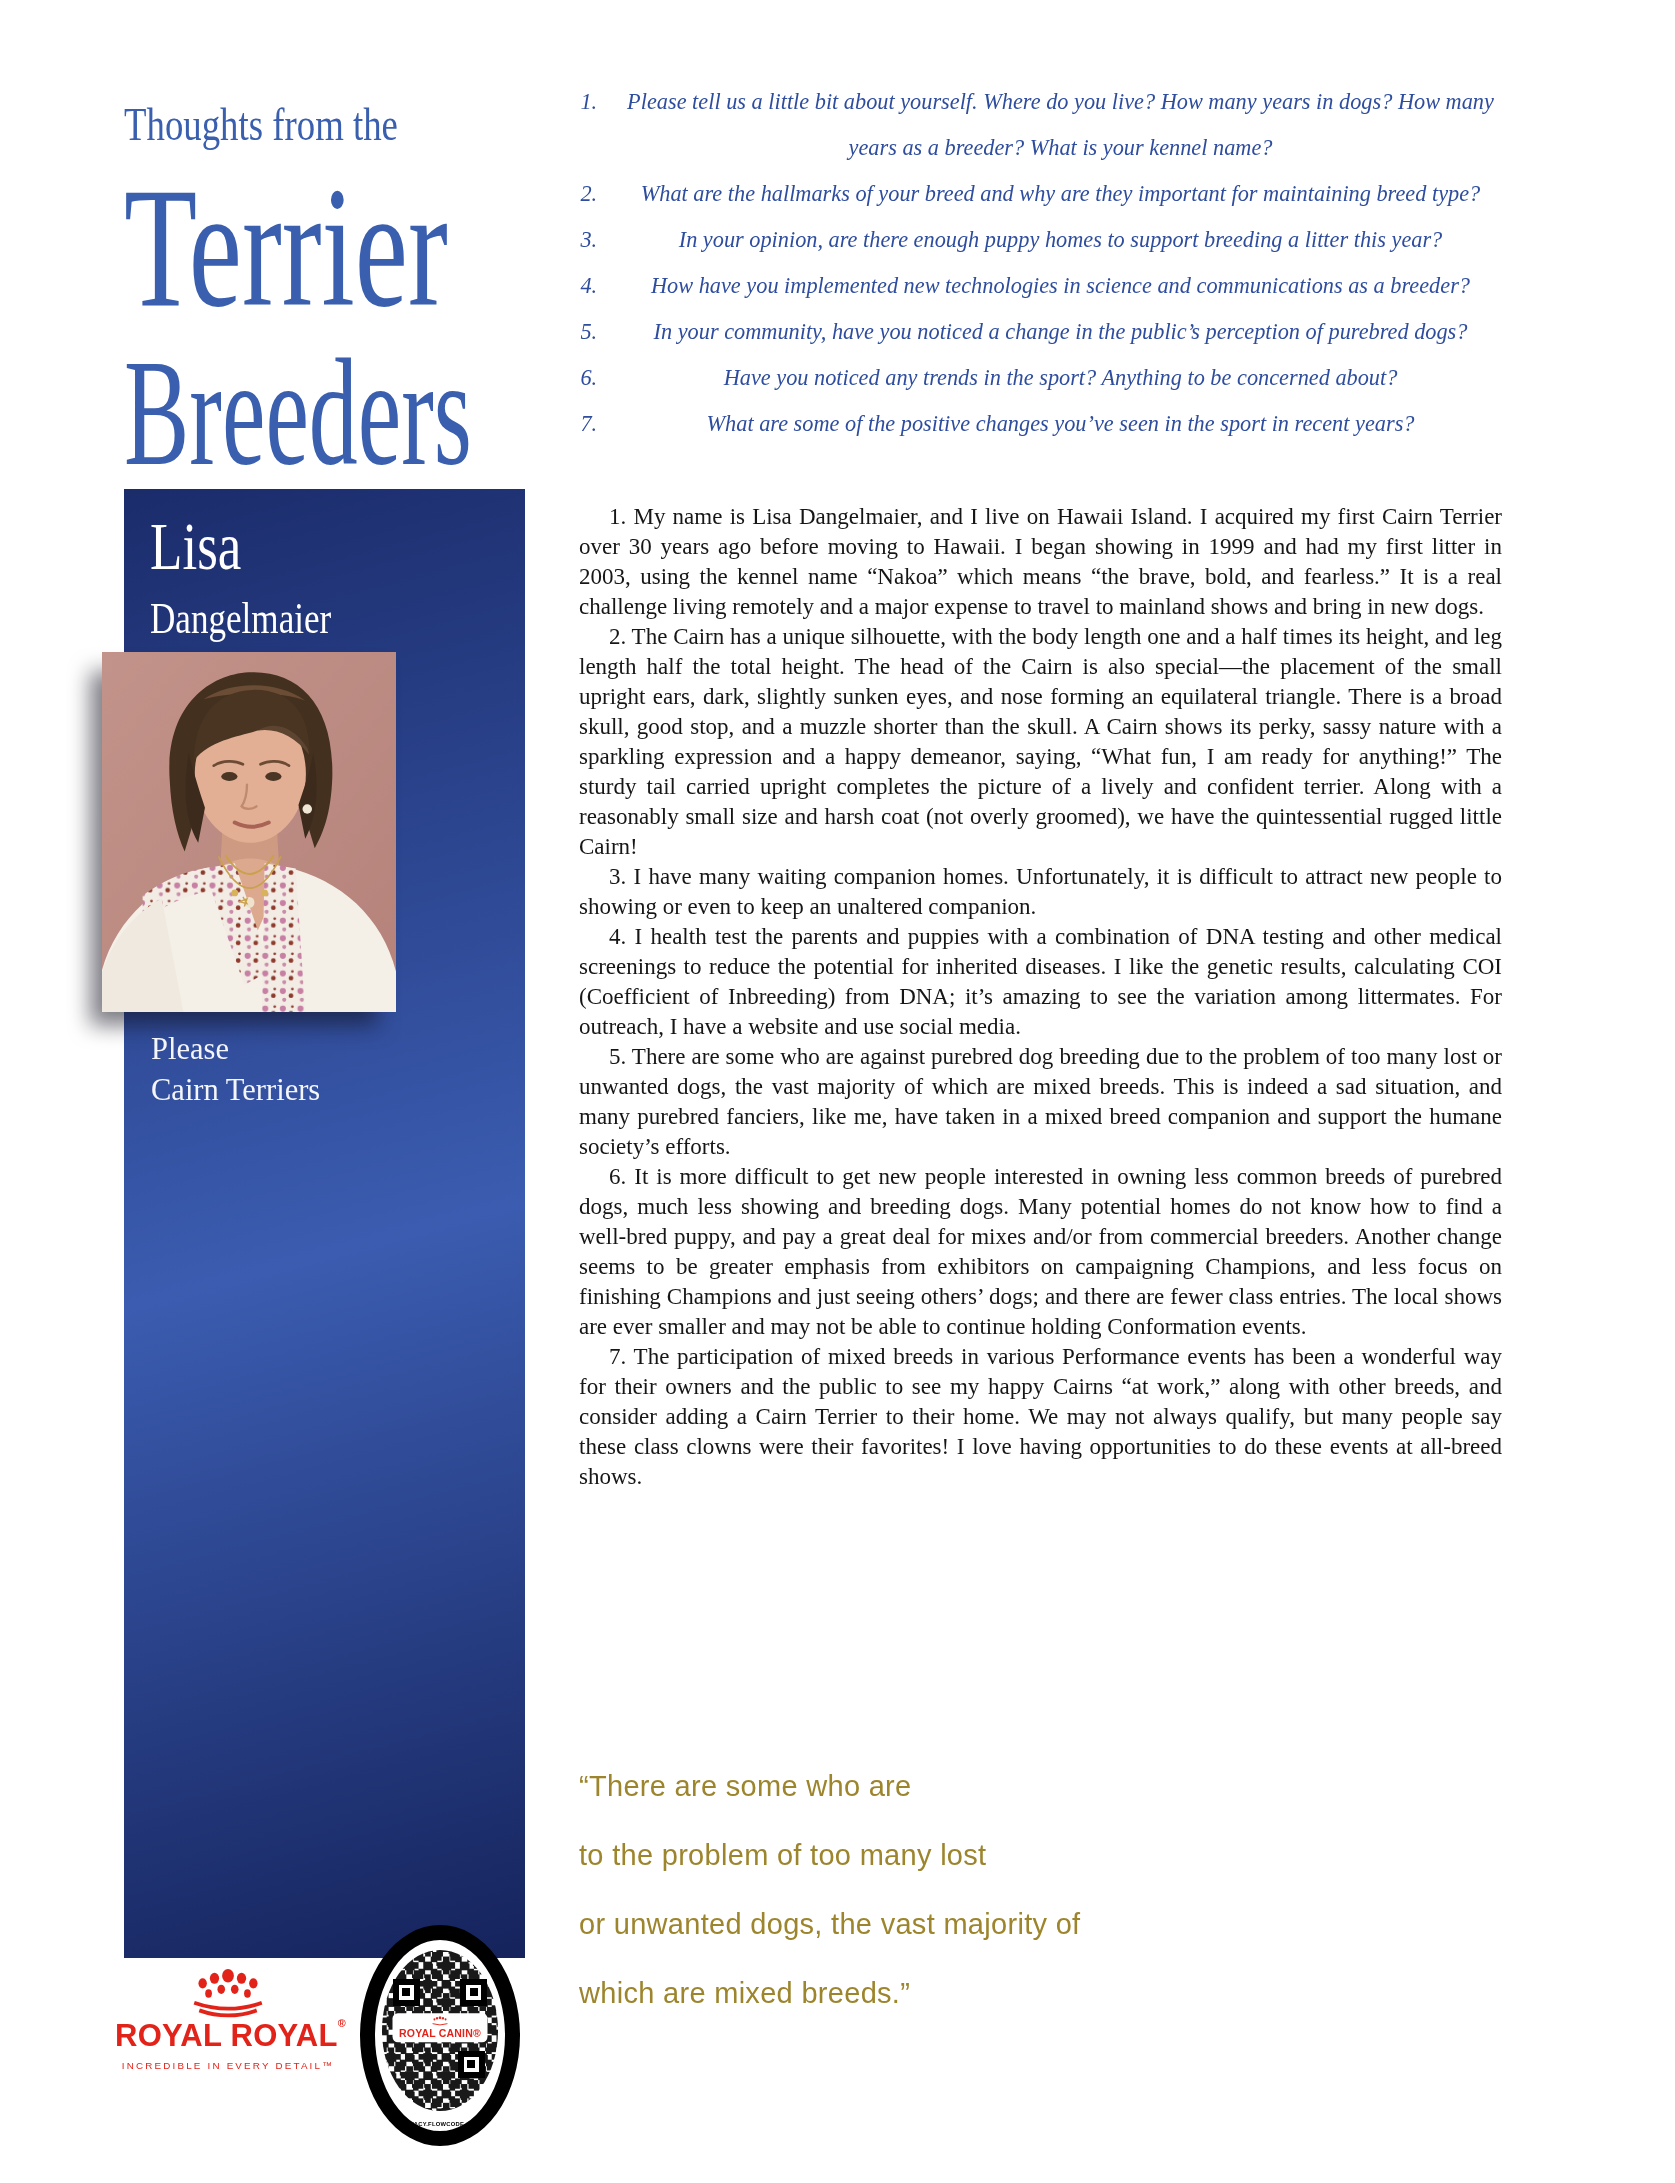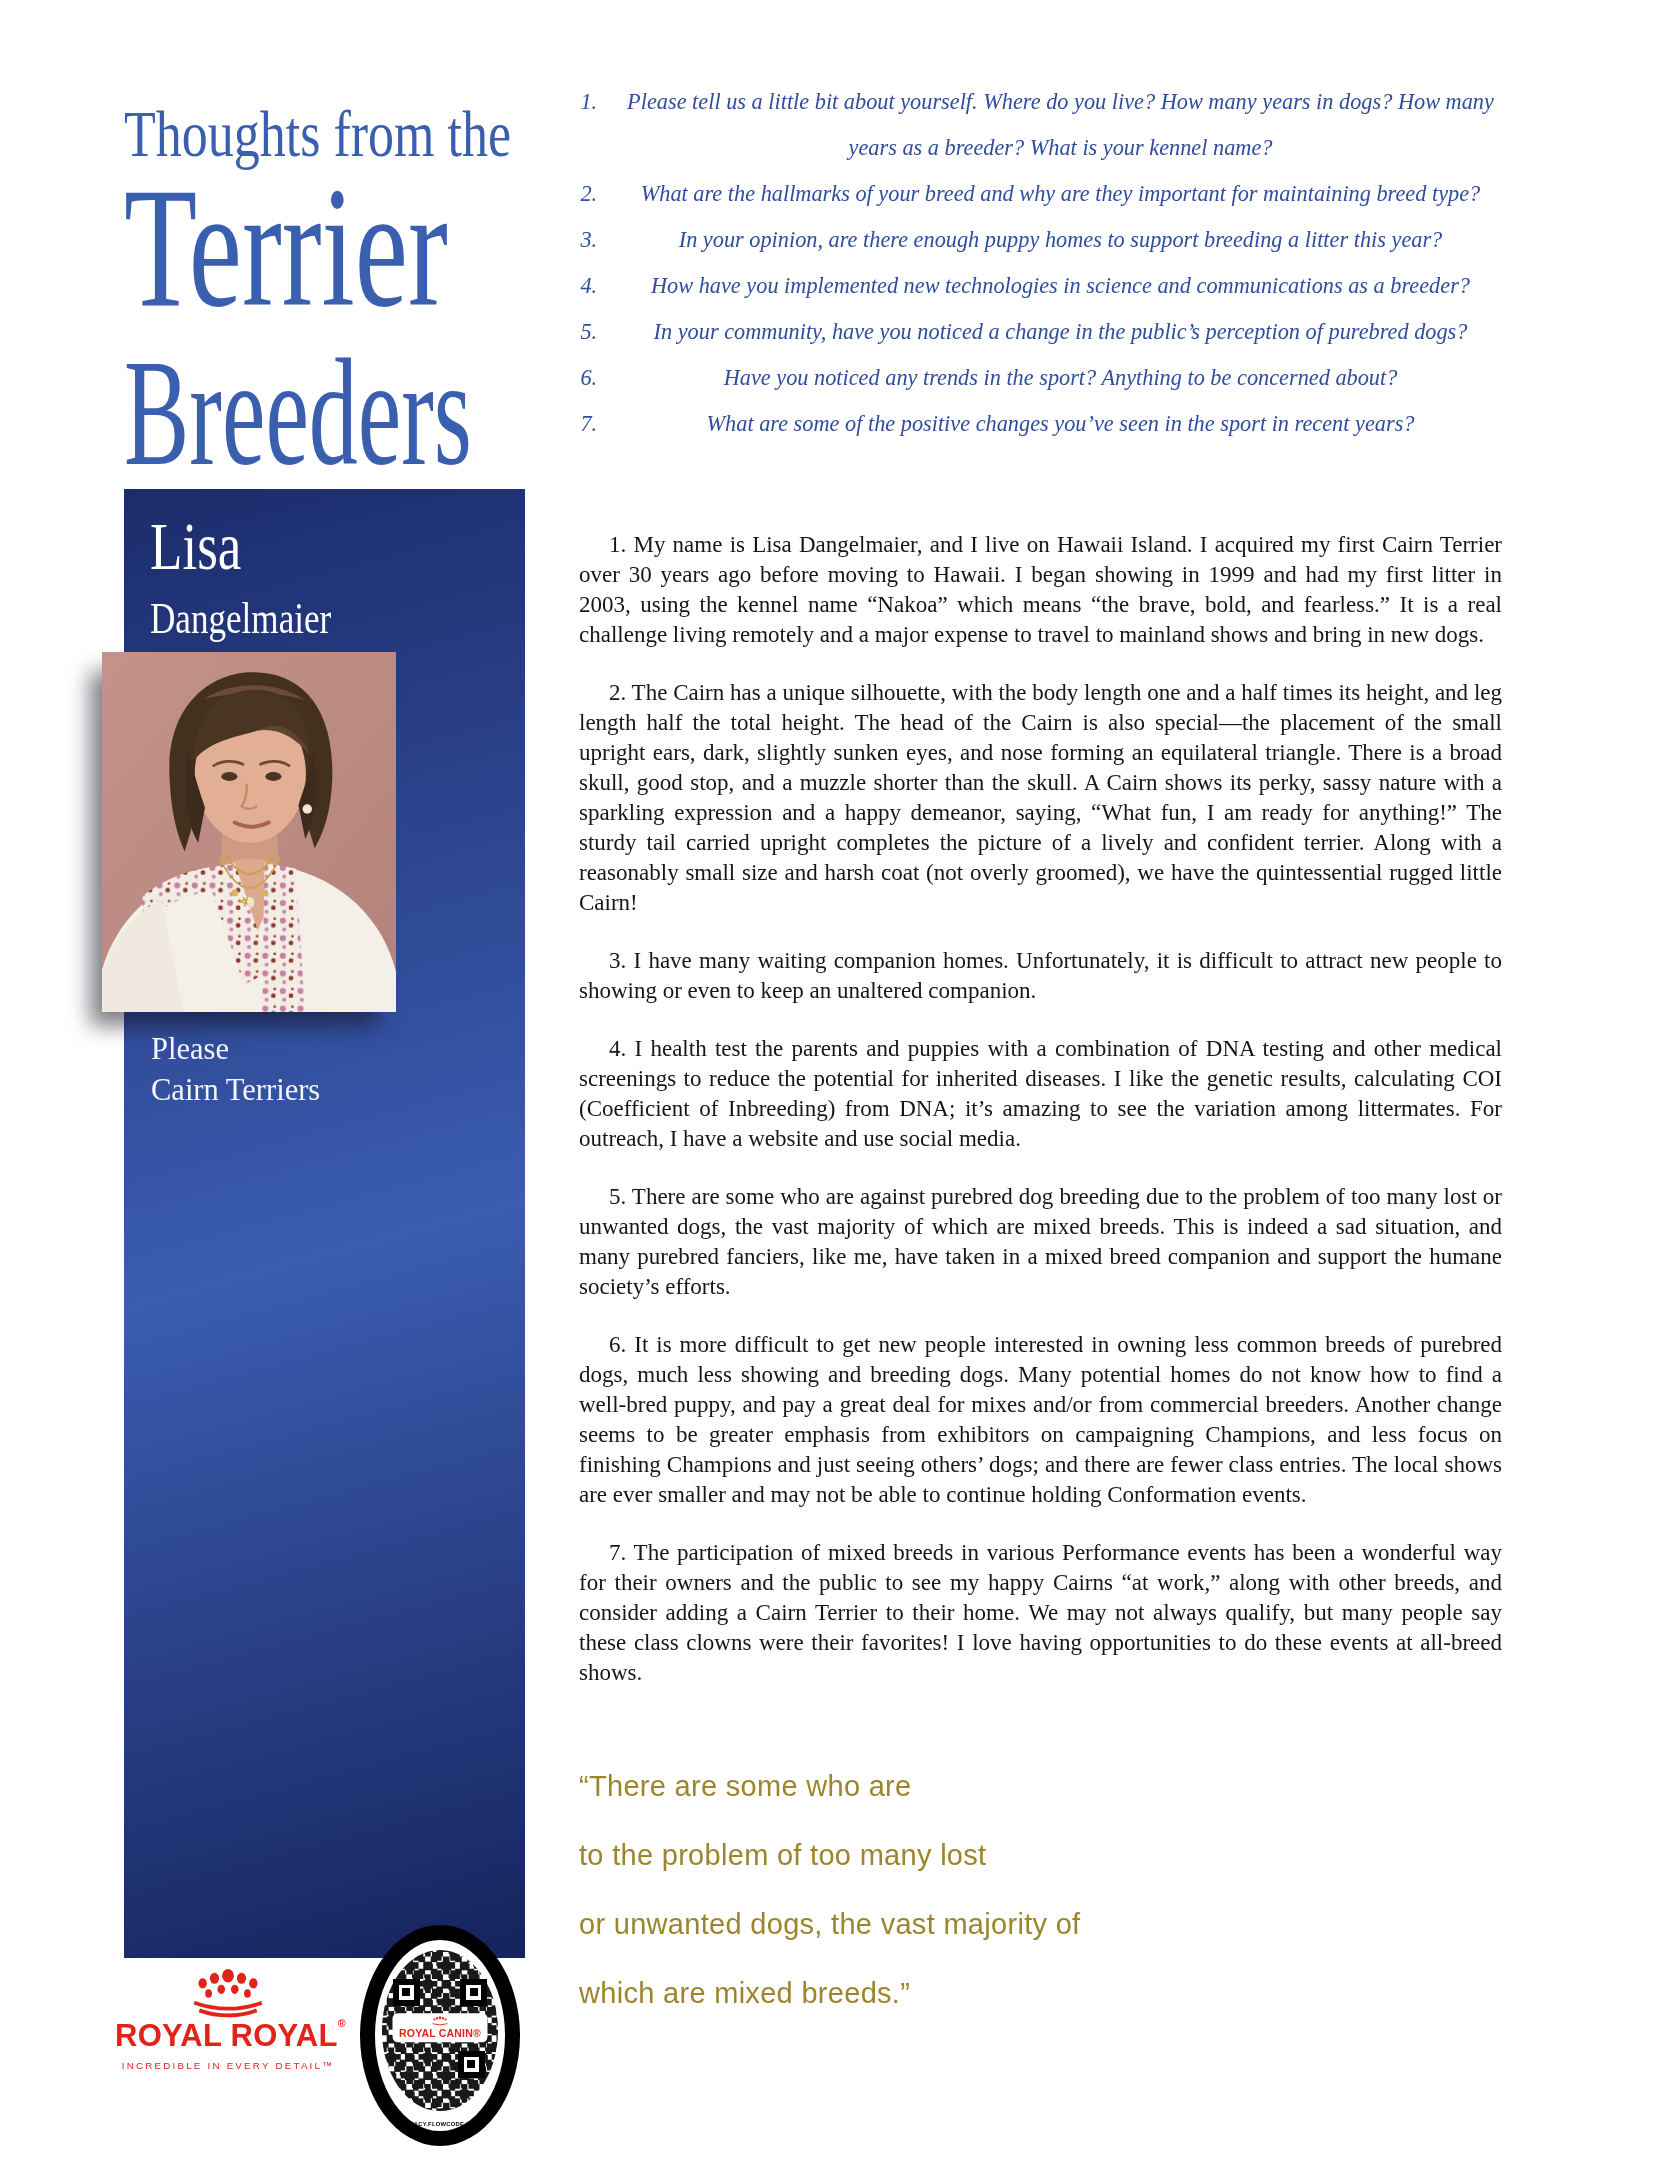--- a/index.html
+++ b/index.html
@@ -22,21 +22,21 @@
     font-family:"Liberation Serif", serif;
   }
   
   .title-line{
     position:absolute;left:124px;
     color:var(--title-blue);
     line-height:1;white-space:nowrap;
     font-family:"Liberation Serif", serif;
   }
   .cond{display:inline-block;transform-origin:0 50%;}
-  .t1{top:102px;font-size:65px;}
+  .t1{top:102px;font-size:46px;}
   .t1 .cond{transform:scaleX(0.80);}
   .t2{top:162px;font-size:171px;}
   .t2 .cond{transform:scaleX(0.70);}
   .t3{top:336px;font-size:153px;}
   .t3 .cond{transform:scaleX(0.64);}
   
   .questions{
     position:absolute;left:579px;top:79px;width:926px;
     counter-reset:q;
     list-style:none;
@@ -78,21 +78,21 @@
     position:absolute;left:27px;top:540px;
     color:#f4f6fb;font-size:30.5px;line-height:41px;
   }
   
   .answers{
     position:absolute;left:579px;top:502px;width:923px;
     color:var(--body-ink);
     font-size:23px;line-height:30px;
     text-align:justify;
   }
-  .answer-paragraph{text-indent:30px;margin-top:28px;}
+  .answer-paragraph{text-indent:30px;}
   
   .pull-quote{
     position:absolute;left:579px;top:1752px;width:926px;
     text-align:left;
     color:var(--quote-gold);
     font-family:"Liberation Sans", sans-serif;
     font-weight:400;
     font-size:29px;line-height:69px;
     letter-spacing:0.3px;
   }

